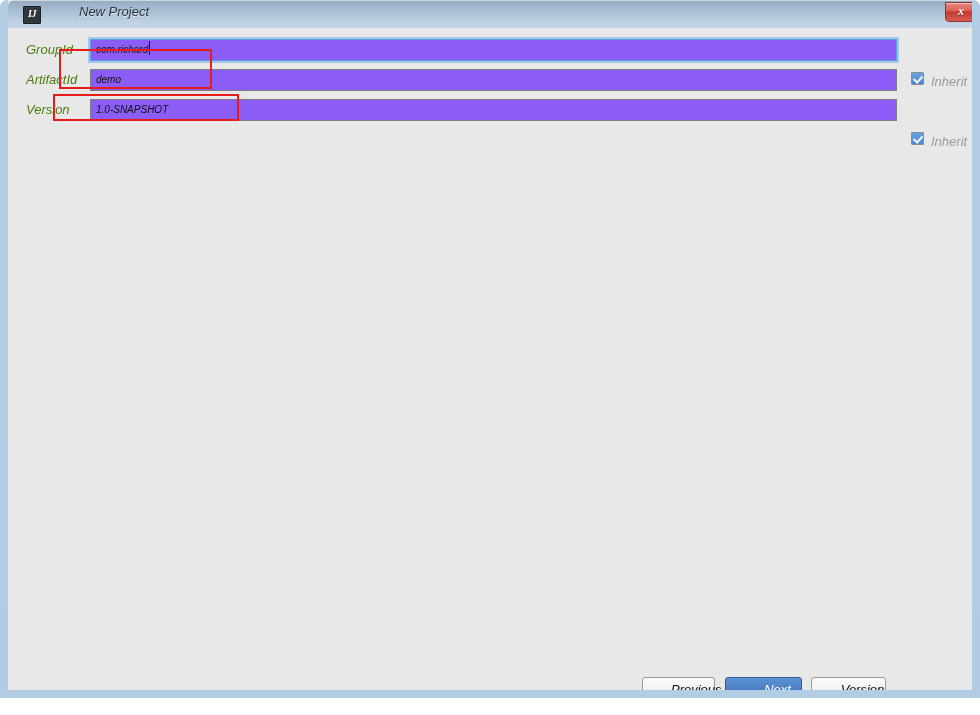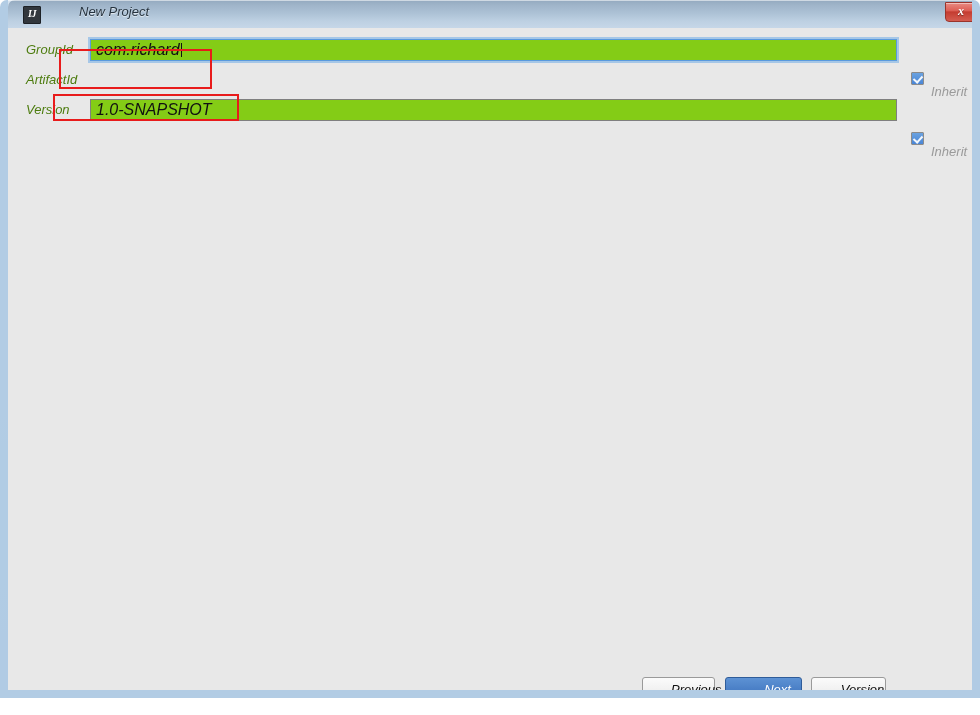--- a/index.html
+++ b/index.html
@@ -140,23 +140,23 @@
     color: #4d7c0f;
     white-space: nowrap;
   }
 
   .text-field {
     position: absolute;
     left: 82px;
     width: 807px;
     height: 22px;
     box-sizing: border-box;
-    background: #84cc16;
+    background: #8b5cf6;
     border: 1px solid #7f7f7f;
-    font-size: 16px;
+    font-size: 10px;
     color: #111111;
     padding: 0 0 0 5px;
     line-height: 20px;
     white-space: nowrap;
     overflow: hidden;
     cursor: text;
   }
   .text-field.focused {
     border: 1px solid #5a9ade;
     box-shadow: 0 0 0 2px rgba(112,171,230,0.55);
@@ -198,21 +198,21 @@
     top: 1px;
     width: 4px;
     height: 7px;
     border: solid #f2f7fd;
     border-width: 0 2px 2px 0;
     transform: rotate(42deg);
   }
   .inherit-label {
     position: absolute;
     left: 20px;
-    top: 14px;
+    top: 4px;
     font-size: 13px;
     color: #9a9a9a;
     white-space: nowrap;
     text-align: center;
   }
 
   
   .annot {
     position: absolute;
     border: 2px solid #e81b1b;
@@ -274,20 +274,21 @@
 
     <div class="form">
 
       <div class="row row-group">
         <div class="field-label">GroupId</div>
         <div class="text-field focused"><span>com.richard</span><span class="caret"></span></div>
       </div>
 
       <div class="row row-artifact">
         <div class="field-label">ArtifactId</div>
+        <div class="text-field">demo</div>
       </div>
 
       <div class="row row-version">
         <div class="field-label">Version</div>
         <div class="text-field">1.0-SNAPSHOT</div>
       </div>
 
       <div class="inherit inherit-group">
         <div class="cb"></div>
         <div class="inherit-label">Inherit</div>

